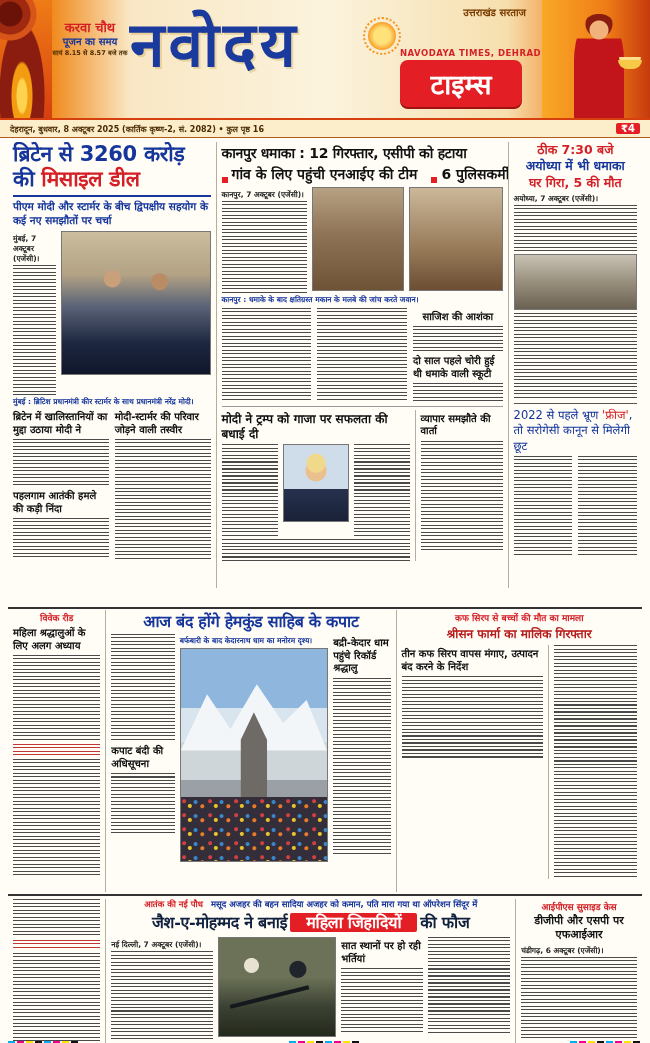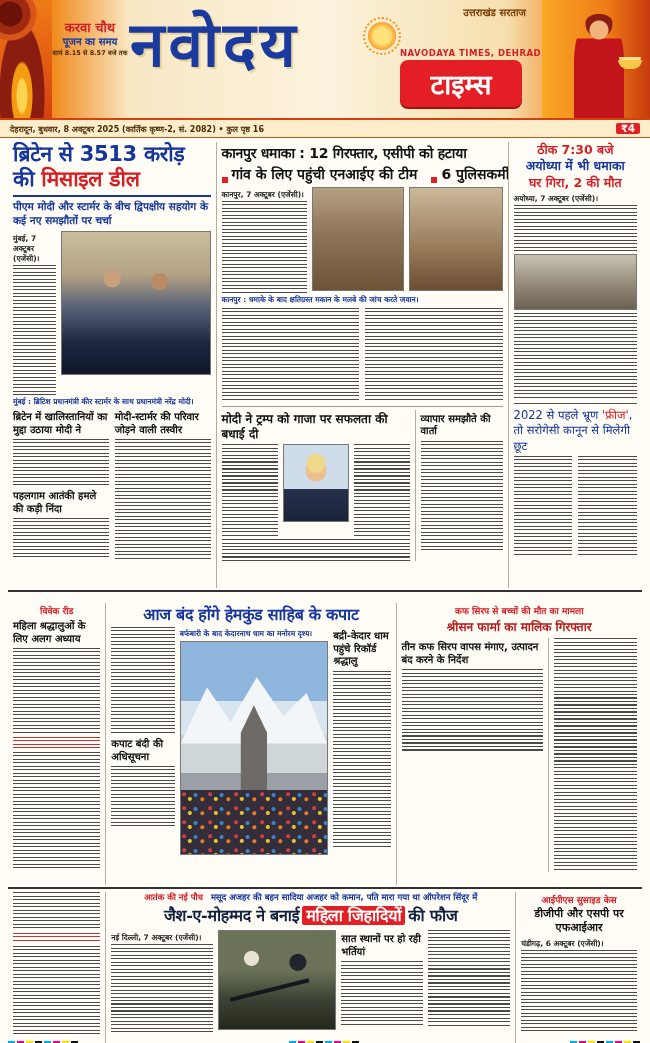--- a/index.html
+++ b/index.html
@@ -40,21 +40,21 @@
 
   
   .dateline{height:17px;background:#fdeecb;border-top:2px solid #d6400f;border-bottom:1px solid #b35a1e;
     display:flex;align-items:center;justify-content:space-between;padding:0 10px;font-size:8px;color:#4a2a00;font-weight:bold}
   .price{background:#e31e24;color:#fff;font-weight:bold;font-size:10px;padding:0 5px;border-radius:2px}
 
   
   .main{position:relative;padding:4px 8px 0}
   .row{display:flex}
   .r1{height:446px}
-  .r2{height:282px;border-top:2px solid #333;margin-top:2px;padding-top:11px}
+  .r2{height:282px;border-top:2px solid #333;margin-top:19px;padding-top:1px}
   .r3{height:152px;border-top:2px solid #333;margin-top:2px;padding-top:3px}
   .col{padding:0 5px;overflow:hidden}
   .col + .col{border-left:1px solid #b5ad9e}
   .colA{width:208px}.colB{width:296px}.colC{width:130px}
   .colL2{width:92px}.colM2{width:294px}.colR2{width:248px}
   .colL3{width:92px}.colM3{width:420px}.colR3{width:122px}
 
   .gk{background-image:repeating-linear-gradient(#4a4a4a 0 1px,transparent 1px 3.5px)}
   .gkr{background-image:repeating-linear-gradient(#c23535 0 1px,transparent 1px 3.5px)}
   .body-flex{display:flex;gap:5px}
@@ -81,21 +81,21 @@
   .hl-ayodhya{margin:0 0 2px;text-align:center}
   .hl-ayodhya span{display:block;font-size:12.5px;font-weight:bold;line-height:1.3}
   .hl-surrogacy{margin:2px 0;font-size:11.5px;font-weight:normal;line-height:1.35}
   .hl-mt{margin:2px 0;font-size:12px;font-weight:bold;line-height:1.25;color:#111}
   .mt-block{display:flex;gap:5px;border-top:1px solid #999;margin-top:4px;padding-top:3px}
   .mt-left{width:192px}
   .mt-right{width:86px;border-left:1px solid #b5ad9e;padding-left:5px}
   .hl-hemkund{margin:0 0 2px;font-size:16px;font-weight:bold;color:#16369c;white-space:nowrap;letter-spacing:-.3px;text-align:center}
   .hl-pharma{margin:1px 0 3px;font-size:12px;font-weight:bold;color:#b91c1c;white-space:nowrap}
   .hl-jaish{margin:1px 0 4px;font-size:16px;font-weight:bold;color:#10203f;white-space:nowrap;text-align:center;letter-spacing:-.3px}
-  .redbox{background:#e31e24;color:#fff;padding:0 4px;border-radius:2px;margin:0 3px}
+  .redbox{background:#e31e24;color:#fff;padding:0 16px;border-radius:2px;margin:0 3px}
   .hl-fir{margin:1px 0 2px;font-size:11px;font-weight:bold;color:#111;line-height:1.3}
   .kickrow{display:flex;gap:8px;align-items:center;justify-content:center;margin:0 0 2px}
 
   
   .ph-modi{background:
       radial-gradient(circle at 34% 33%,#caa07a 0 8px,transparent 9px),
       radial-gradient(circle at 66% 35%,#b98c66 0 8px,transparent 9px),
       linear-gradient(180deg,#cbbd9e 0%,#b3a284 30%,#5b6478 52%,#1d2740 78%,#10172b 100%)}
   .ph-blast{background:linear-gradient(180deg,#b7a183 0%,#8f7356 45%,#6e5337 100%)}
   .ph-blast2{background:linear-gradient(180deg,#cbb89a,#977a58 60%,#6b4e33)}
@@ -154,21 +154,21 @@
     <span>देहरादून, बुधवार, 8 अक्टूबर 2025 (कार्तिक कृष्ण-2, सं. 2082) • कुल पृष्ठ 16</span>
     <span class="price">₹4</span>
   </div>
 
   <main class="main">
 
     <div class="row r1">
 
       <section class="col colA">
         <h1 class="hl-missile">
-          <span class="line blue">ब्रिटेन से 3513 करोड़</span>
+          <span class="line blue">ब्रिटेन से 3260 करोड़</span>
           <span class="line"><span class="blue">की </span><span class="red">मिसाइल डील</span></span>
         </h1>
         <div class="hrule"></div>
         <p class="subhead">पीएम मोदी और स्टार्मर के बीच द्विपक्षीय सहयोग के कई नए समझौतों पर चर्चा</p>
         <div class="body-flex">
           <div style="width:46px">
             <p class="adl">मुंबई, 7 अक्टूबर (एजेंसी)।</p>
             <div class="gk" style="height:130px"></div>
           </div>
           <div class="photo ph-modi" style="width:148px;height:142px"></div>
@@ -205,20 +205,26 @@
             <p class="adl">कानपुर, 7 अक्टूबर (एजेंसी)।</p>
             <div class="gk" style="height:92px"></div>
           </div>
           <div class="photo ph-blast" style="width:90px;height:102px"></div>
           <div class="photo ph-blast2" style="width:92px;height:102px"></div>
         </div>
         <p class="cap">कानपुर : धमाके के बाद क्षतिग्रस्त मकान के मलबे की जांच करते जवान।</p>
         <div class="three-col">
           <div class="gk" style="height:94px"></div>
           <div class="gk" style="height:94px"></div>
+          <div>
+            <p class="xh center">साजिश की आशंका</p>
+            <div class="gk" style="height:26px"></div>
+            <p class="xh">दो साल पहले चोरी हुई थी धमाके वाली स्कूटी</p>
+            <div class="gk" style="height:18px"></div>
+          </div>
         </div>
         <div class="mt-block">
           <div class="mt-left">
             <h2 class="hl-mt">मोदी ने ट्रम्प को गाजा पर सफलता की बधाई दी</h2>
             <div class="body-flex">
               <div class="gk" style="width:56px;height:92px"></div>
               <div class="photo ph-trump" style="width:64px;height:76px"></div>
               <div class="gk" style="width:56px;height:92px"></div>
             </div>
             <div class="gk" style="height:22px;margin-top:3px"></div>
@@ -228,21 +234,21 @@
             <div class="gk" style="height:112px"></div>
           </div>
         </div>
       </section>
 
       <section class="col colC">
         <div>
           <h2 class="hl-ayodhya">
             <span class="red">ठीक 7:30 बजे</span>
             <span class="blue">अयोध्या में भी धमाका</span>
-            <span class="red">घर गिरा, 2 की मौत</span>
+            <span class="red">घर गिरा, 5 की मौत</span>
           </h2>
           <p class="adl">अयोध्या, 7 अक्टूबर (एजेंसी)।</p>
           <div class="gk" style="height:46px"></div>
           <div class="photo ph-rubble" style="height:54px;margin-top:3px"></div>
           <div class="gk" style="height:86px;margin-top:3px"></div>
         </div>
         <div class="hrule2"></div>
         <div>
           <h2 class="hl-surrogacy"><span class="blue">2022 से पहले भ्रूण </span><span class="red">'फ्रीज'</span><span class="blue">, तो सरोगेसी कानून से मिलेगी छूट</span></h2>
           <div class="two-col">

